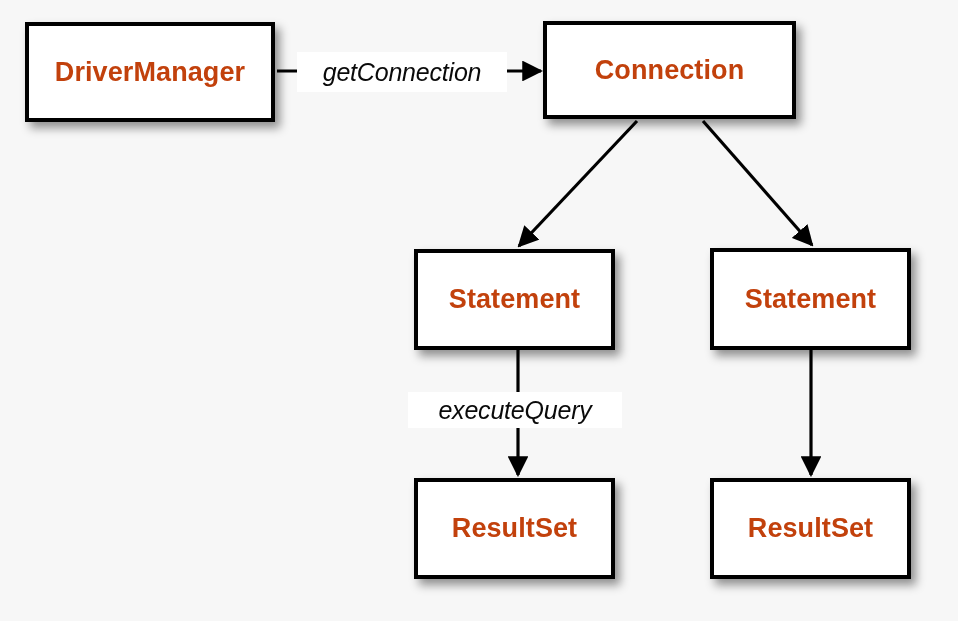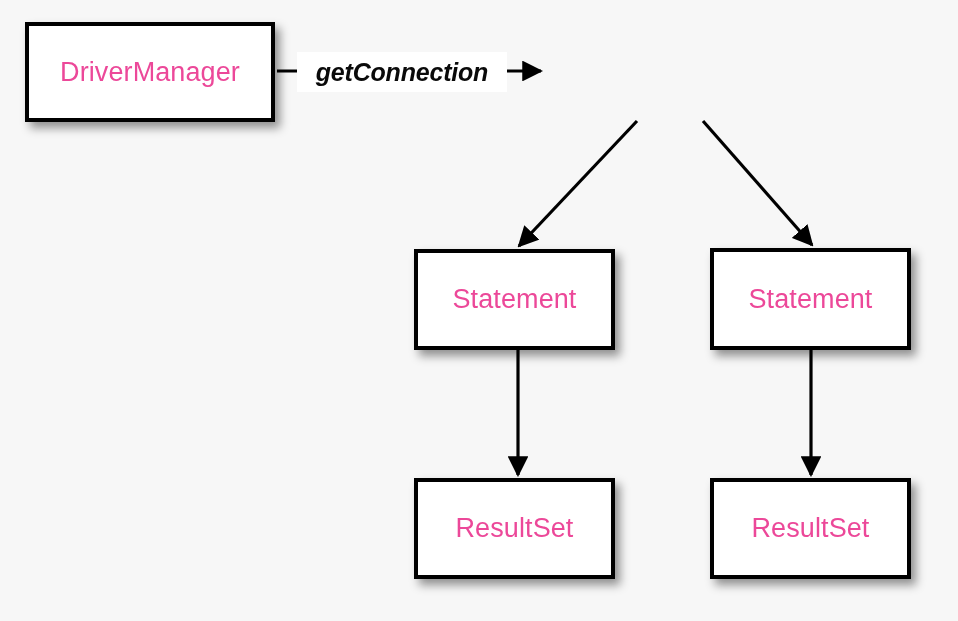--- a/index.html
+++ b/index.html
@@ -37,32 +37,32 @@
     background: #ffffff;
     border: 4px solid #000000;
     box-shadow: 5px 6px 9px rgba(0,0,0,0.42);
     display: flex;
     align-items: center;
     justify-content: center;
   }
   .node-label {
     font-family: "Liberation Sans", sans-serif;
     font-size: 27px;
-    font-weight: 400;
-    color: #ec4899;
+    font-weight: 700;
+    color: #c2410c;
     letter-spacing: 0.1px;
     white-space: nowrap;
   }
 
   .edge-label {
     position: absolute;
     background: #ffffff;
     font-family: "Liberation Sans", sans-serif;
     font-style: italic;
-    font-weight: bold;
+    font-weight: normal;
     font-size: 25px;
     color: #0a0a0a;
     white-space: nowrap;
     display: flex;
     align-items: center;
     justify-content: center;
     letter-spacing: -0.2px;
   }
 
   
@@ -97,34 +97,38 @@
 
     <line x1="518" y1="350" x2="518" y2="475" stroke="#000000" stroke-width="3.2" marker-end="url(#arrowhead)"></line>
 
     <line x1="811" y1="350" x2="811" y2="475" stroke="#000000" stroke-width="3.2" marker-end="url(#arrowhead)"></line>
   </svg>
 
   <div class="node-box" id="node-drivermanager">
     <span class="node-label">DriverManager</span>
   </div>
 
+  <div class="node-box" id="node-connection">
+    <span class="node-label">Connection</span>
+  </div>
 
   <div class="node-box" id="node-statement-left">
     <span class="node-label">Statement</span>
   </div>
 
   <div class="node-box" id="node-statement-right">
     <span class="node-label">Statement</span>
   </div>
 
   <div class="node-box" id="node-resultset-left">
     <span class="node-label">ResultSet</span>
   </div>
 
   <div class="node-box" id="node-resultset-right">
     <span class="node-label">ResultSet</span>
   </div>
 
   <div class="edge-label" id="label-getconnection">getConnection</div>
 
 
+  <div class="edge-label" id="label-executequery">executeQuery</div>
 
 </div>
 
 </body></html>

